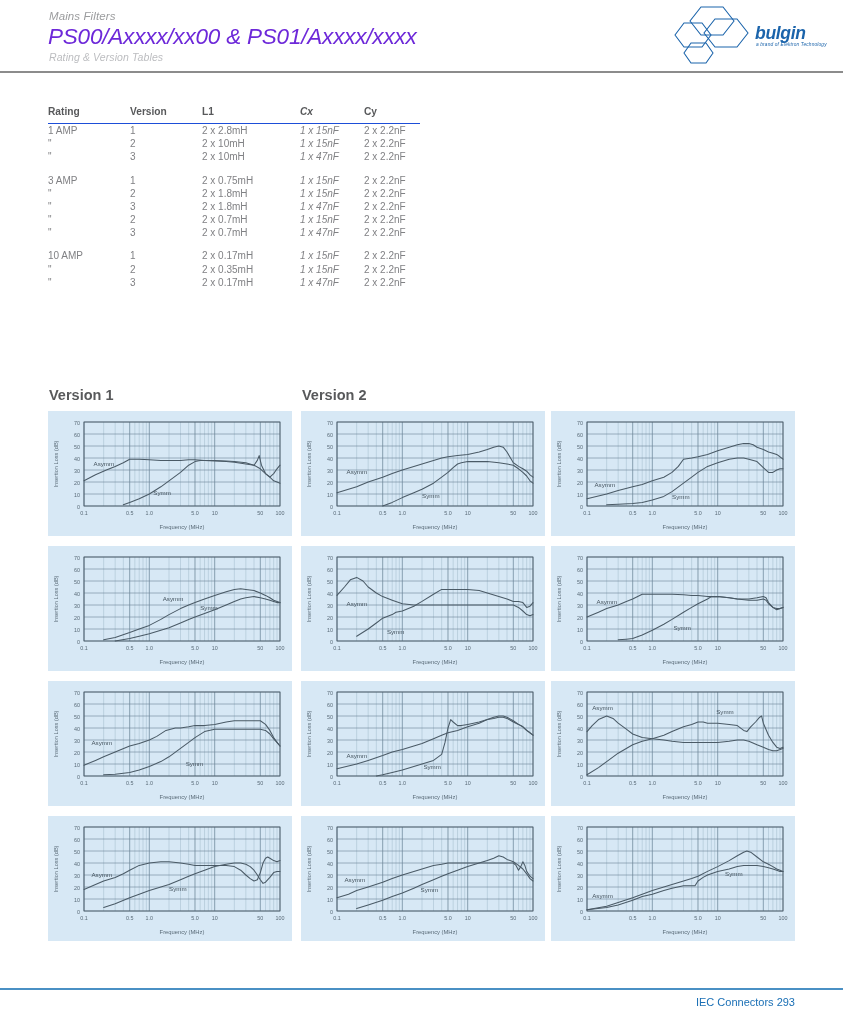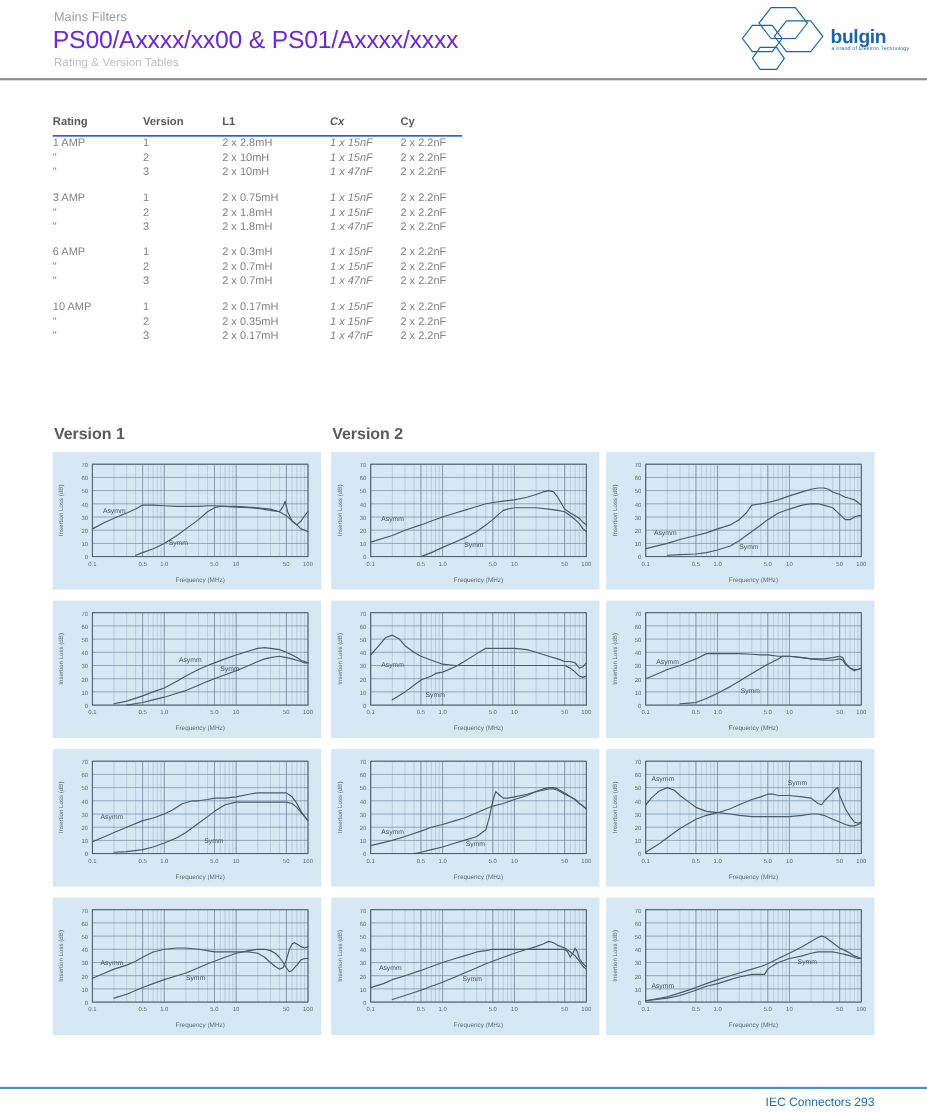--- a/index.html
+++ b/index.html
@@ -7,21 +7,21 @@
   body{
     width:843px;height:1011px;
     background:#ffffff;
     font-family:"Liberation Sans", sans-serif;
     color:#58595b;
     position:relative;
     overflow:hidden;
   }
   
   #header{
-    position:absolute;left:0;top:0;width:799px;height:72px;
+    position:absolute;left:0;top:0;width:799px;height:72px;font-style:italic;
   }
   #header-rule{
     position:absolute;left:0;top:71px;width:843px;height:2px;
     background:#8c8c8c;
   }
   #eyebrow{
     position:absolute;left:49px;top:10px;
     font-size:11.5px;color:#9b9c9e;letter-spacing:.1px;
   }
   #main-title{
@@ -159,27 +159,20 @@
         <td class="c-cx">1 x 15nF</td>
         <td class="c-cy">2 x 2.2nF</td>
       </tr>
       <tr>
         <td class="c-rating dq">"</td>
         <td class="c-version">3</td>
         <td class="c-l1">2 x 1.8mH</td>
         <td class="c-cx">1 x 47nF</td>
         <td class="c-cy">2 x 2.2nF</td>
       </tr>
-      <tr class="grp-gap">
-        <td class="c-rating">6 AMP</td>
-        <td class="c-version">1</td>
-        <td class="c-l1">2 x 0.3mH</td>
-        <td class="c-cx">1 x 15nF</td>
-        <td class="c-cy">2 x 2.2nF</td>
-      </tr>
       <tr>
         <td class="c-rating dq">"</td>
         <td class="c-version">2</td>
         <td class="c-l1">2 x 0.7mH</td>
         <td class="c-cx">1 x 15nF</td>
         <td class="c-cy">2 x 2.2nF</td>
       </tr>
       <tr>
         <td class="c-rating dq">"</td>
         <td class="c-version">3</td>

